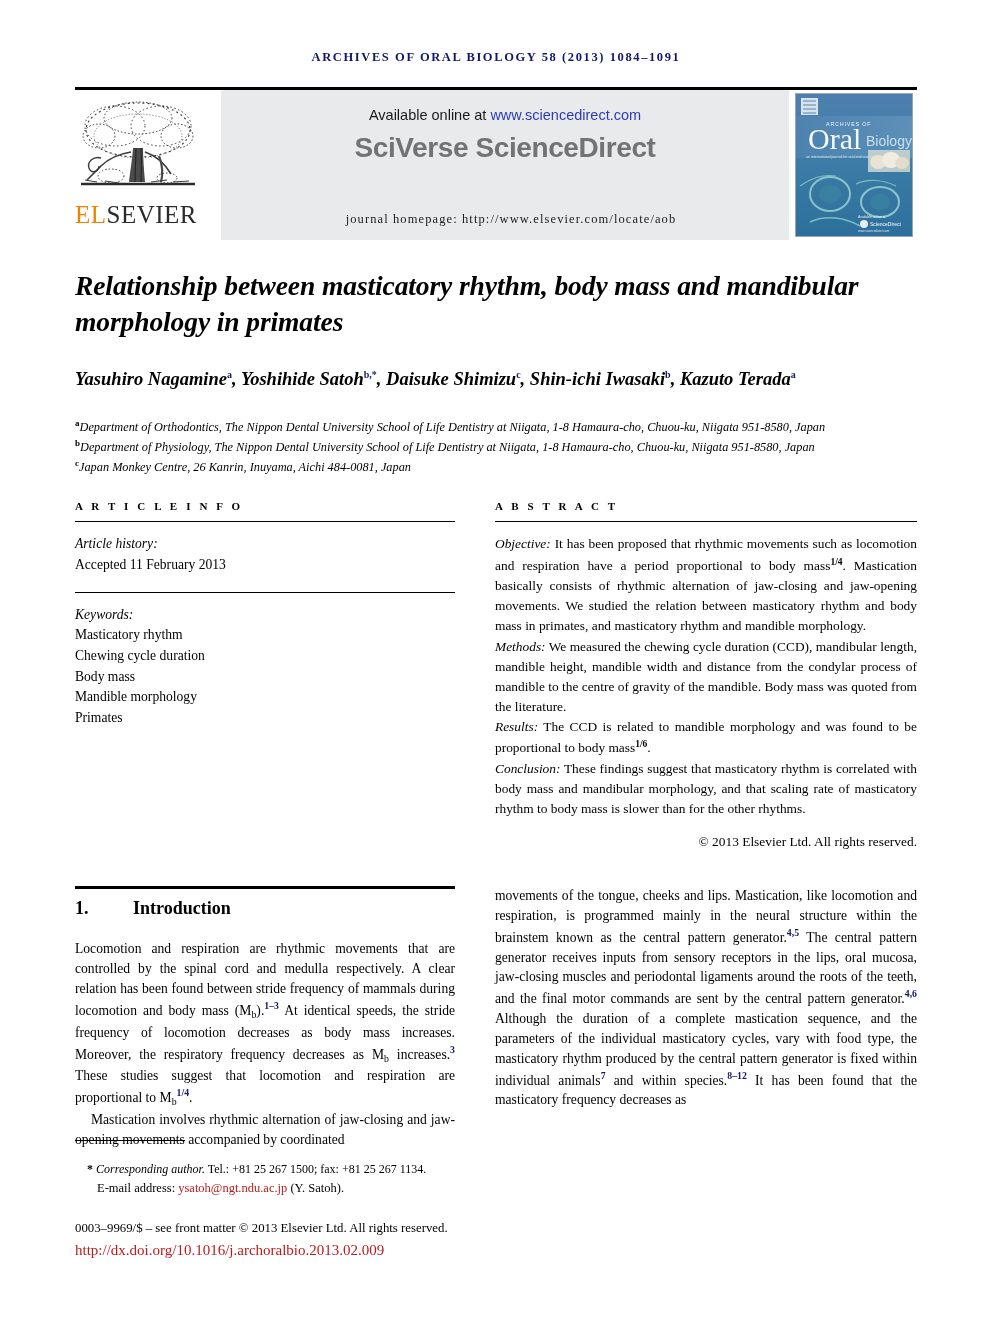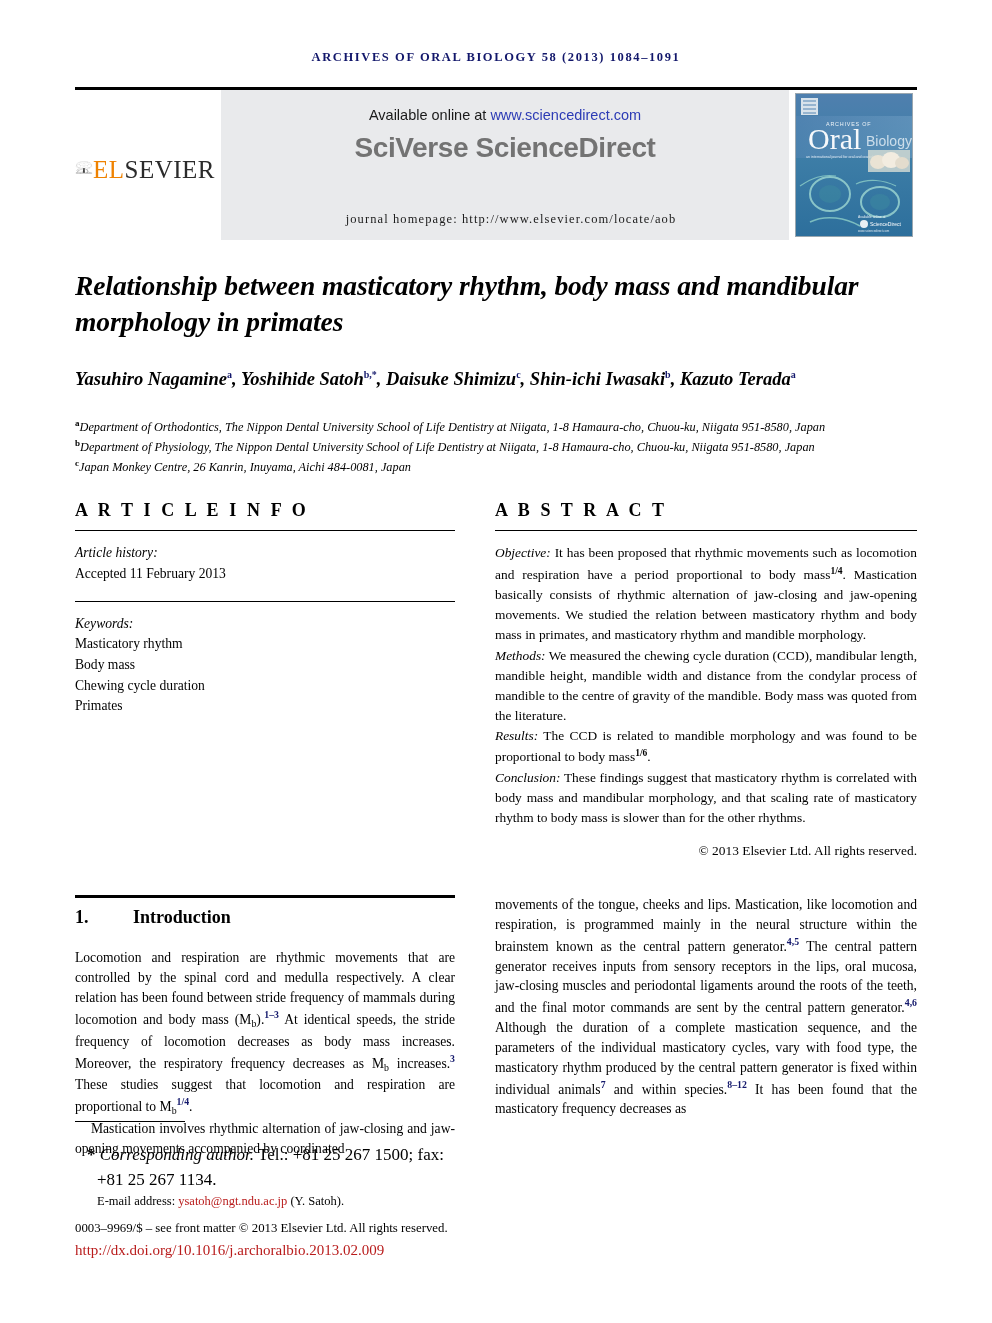--- a/index.html
+++ b/index.html
@@ -40,22 +40,22 @@
     margin-top: 22px;
     height: 150px;
     display: flex;
     align-items: stretch;
     border-top: 3px solid #000;
   }
   .elsevier-block {
     width: 140px;
     flex: 0 0 140px;
     display: flex;
-    flex-direction: row;
-    align-items: center;
+    flex-direction: column;
+    align-items: flex-start;
     justify-content: flex-start;
     padding-top: 6px;
     box-sizing: border-box;
   }
   .tree-svg { display:block; }
   .elsevier-word {
     font-family: "Liberation Serif", serif;
     font-size: 25px;
     letter-spacing: 0.5px;
     line-height: 1;
@@ -151,21 +151,21 @@
   
   .two-col {
     display: flex;
     margin-top: 24px;
   }
   .col-left { width: 380px; flex: 0 0 380px; }
   .col-gap { width: 40px; flex: 0 0 40px; }
   .col-right { flex: 1 1 auto; }
 
   .sect-head {
-    font-size: 18px;
+    font-size: 11px;
     font-weight: bold;
     letter-spacing: 3.1px;
     margin-bottom: 9px;
   }
   .rule { border-top: 1px solid #000; }
   .rule-thin { border-top: 1px solid #000; }
 
   .info-block { padding-top: 12px; font-size: 13.6px; line-height: 1.52; }
   .info-label { font-style: italic; }
   .kw-block { padding-top: 12px; font-size: 13.6px; line-height: 1.52; }
@@ -229,33 +229,33 @@
     left: 75px;
     width: 380px;
     bottom: 62px;
   }
   .footer-rule {
     border-top: 1px solid #000;
     width: 110px;
     margin-bottom: 7px;
   }
   .corr {
-    font-size: 17px;
+    font-size: 12px;
     line-height: 1.48;
     text-indent: -10px;
     padding-left: 22px;
     margin-top: 20px;
   }
   .corr .star { font-weight: bold; }
   .corr-italic { font-style: italic; }
   .email-line { padding-left: 22px; font-size: 12.5px; line-height:1.48;}
   .email-line .lbl { font-style: normal; }
   a.link { color: #b91c1c; text-decoration: none; }
   .issn {
-    margin-top: 9px;
+    margin-top: 22px;
     font-size: 12.8px;
     line-height: 1.5;
   }
   .doi { font-size: 15px; line-height: 1.5; }
 </style>
 </head>
 <body>
 
 <div class="page">
 
@@ -369,22 +369,23 @@
       <div class="sect-head">A R T I C L E   I N F O</div>
       <div class="rule"></div>
       <div class="info-block">
         <div class="info-label">Article history:</div>
         <div>Accepted 11 February 2013</div>
       </div>
       <div class="rule-thin spacer-rule"></div>
       <div class="kw-block">
         <div class="info-label">Keywords:</div>
         <div>Masticatory rhythm</div>
+        <div>Chewing cycle duration</div>
         <div>Body mass</div>
-        <div>Chewing cycle duration</div>
+        <div>Mandible morphology</div>
         <div>Primates</div>
       </div>
     </div>
 
     <div class="col-gap"></div>
 
     <div class="col-right">
       <div class="sect-head">A B S T R A C T</div>
       <div class="rule"></div>
       <div class="abstract">

